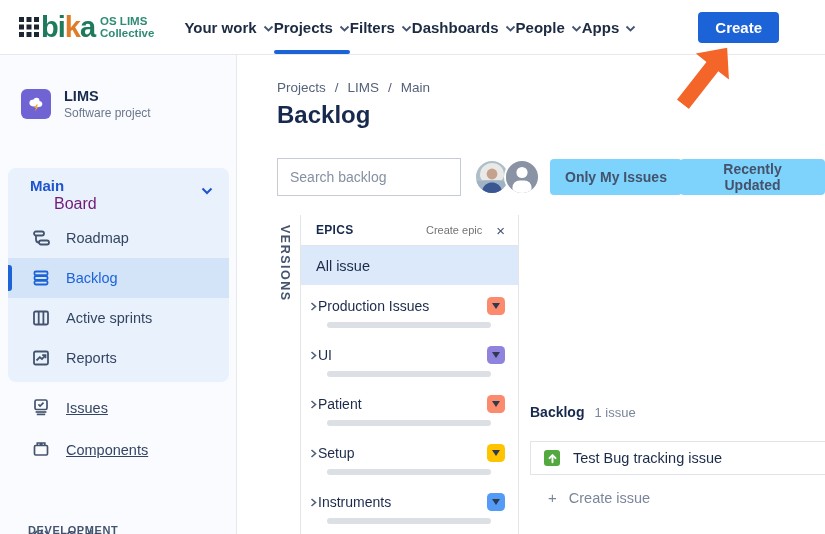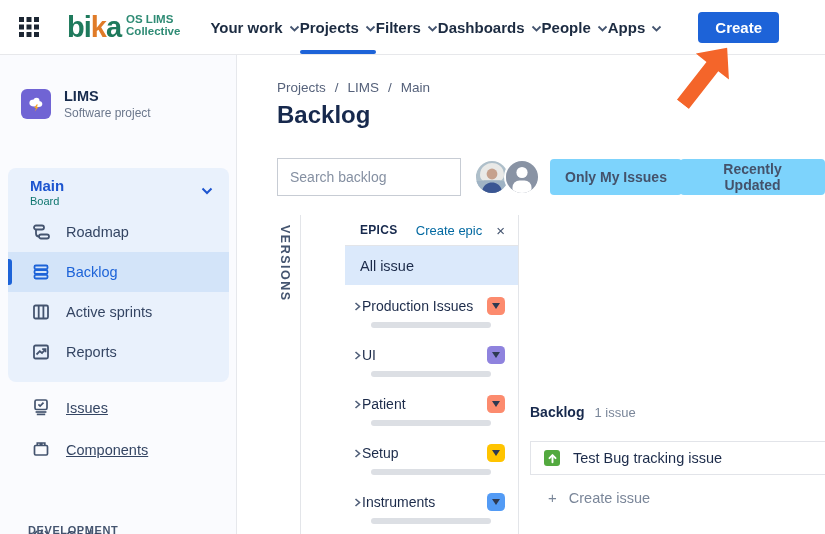--- a/index.html
+++ b/index.html
@@ -4,21 +4,21 @@
 <style>
   * { margin:0; padding:0; box-sizing:border-box; }
   html,body { width:825px; height:534px; }
   body { font-family:"Liberation Sans","DejaVu Sans",sans-serif; background:#fff; }
   .screen { position:relative; width:825px; height:534px; overflow:hidden; background:#fff; }
 
   
   .topbar { position:absolute; top:0; left:0; right:0; height:55px; background:#fff;
             border-bottom:1px solid #e7e8eb; display:flex; align-items:center; padding:0 16px 0 17px; z-index:5; }
   .appswitcher { width:24px; height:24px; display:flex; align-items:center; justify-content:center; cursor:pointer; }
-  .logo { display:flex; margin-left:26px; }
+  .logo { display:flex; align-items:center; }
   .logo-brand { font-size:29px; font-weight:800; letter-spacing:-1px; line-height:1; }
   .logo-green { color:#1e7a5c; }
   .logo-orange { color:#e07b28; }
   .logo-sub { margin-left:5px; display:flex; flex-direction:column; color:#2e8b74; font-size:11.5px; font-weight:700; line-height:1.05; }
   .mainnav { display:flex; align-items:center; height:55px; margin-left:30px; }
   .nav-item { position:relative; height:55px; display:flex; align-items:center; gap:6px;
               font-size:15px; font-weight:700; color:#1c2b41; cursor:pointer; }
   .nav-item .chev { margin-top:2px; }
   .nav-item.active::after { content:""; position:absolute; left:0; right:0; bottom:1px; height:4px;
                             background:#1d63d8; border-radius:2px; }
@@ -37,21 +37,21 @@
                     align-items:center; justify-content:center; }
   .project-name { font-size:14.5px; font-weight:700; color:#172b4d; }
   .project-type { font-size:12px; color:#6b778c; margin-top:2px; }
   .section-label { position:absolute; left:28px; font-size:11px; font-weight:700; letter-spacing:.6px; color:#44546f;margin-top:32px; }
   .lbl-planning { top:90px; }
   .lbl-development { top:437px; }
   .board-panel { position:absolute; left:8px; top:113px; width:221px; height:214px;
                  background:#e9f1fc; border-radius:8px; overflow:hidden; }
   .board-head { position:relative; padding:9px 16px 5px 22px; cursor:pointer; }
   .board-name { font-size:15px; font-weight:700; color:#1d55cf; }
-  .board-type { font-size:11px; color:#0f766e; margin-top:1px; }
+  .board-type { font-size:16px; color:#701a75; margin-top:1px;margin-left:24px; }
   .board-head .chev { position:absolute; right:16px; top:19px; }
   .board-item { height:40px; display:flex; align-items:center; gap:15px; padding-left:23px;
                 font-size:14.5px; color:#344563; cursor:pointer; position:relative; }
   .board-item .bicon { width:20px; height:20px; flex:0 0 20px; display:flex; }
   .board-item.selected { background:#d3e4f9; color:#1d63d8; font-weight:400; }
   .board-item.selected::before { content:""; position:absolute; left:0; top:7px; bottom:7px; width:4px;
                                  background:#1d63d8; border-radius:0 3px 3px 0; }
   .side-item { position:absolute; left:0; width:237px; height:42px; display:flex; align-items:center;
                gap:15px; padding-left:31px; font-size:14.5px; color:#344563; cursor:pointer;text-decoration:underline; }
   .si-1 { top:332px; } .si-2 { top:374px; } .si-code { top:460px; }
@@ -72,25 +72,25 @@
   .avatar { width:36px; height:36px; border-radius:50%; border:2px solid #fff; overflow:hidden; cursor:pointer; }
   .avatar + .avatar { margin-left:-6px; }
   .filter-btn { position:absolute; top:104px; height:36px; background:#7dd3fc; border:none; border-radius:4px;
                 font-family:inherit; font-size:14px; font-weight:700; color:#44526b; padding:0 15px; cursor:pointer; }
   .fb-1 { left:313px; } .fb-2 { left:443px; }
 
   .versions-tab { position:absolute; left:41px; top:170px; writing-mode:vertical-rl; font-size:12.5px;
                   font-weight:700; letter-spacing:1.5px; color:#44546f; cursor:pointer; }
 
   .epics-panel { position:absolute; left:63px; top:160px; width:219px; bottom:0;
-                 border-left:1px solid #e3e5e9; border-right:1px solid #e3e5e9; background:#fff;padding-left:44px; }
+                 border-left:1px solid #e3e5e9; border-right:1px solid #e3e5e9; background:#fff; }
   .epics-head { height:31px; display:flex; align-items:center; padding:0 13px 0 15px;
                 border-bottom:1px solid #e3e5e9; }
   .epics-title { font-size:12px; font-weight:700; letter-spacing:.3px; color:#17294d; }
-  .create-epic { margin-left:auto; font-size:13px; color:#0369a1; cursor:pointer; }
+  .create-epic { margin-left:auto; font-size:11px; color:#737373; cursor:pointer; }
   .epics-close { margin-left:14px; font-size:15px; color:#44546f; cursor:pointer; line-height:1; }
   .all-issues { height:39px; background:#dbe9fb; display:flex; align-items:center; padding-left:15px;
                 font-size:14.5px; color:#1c2b4a; cursor:pointer; }
   .epic-list { padding-top:10px; }
   .epic { margin-bottom:16px; padding:0 13px 0 8px; }
   .epic-row { display:flex; align-items:center; gap:0; height:22px; cursor:pointer; }
   .epic-name { flex:1; font-size:14px; color:#1c2b4a; }
   .epic-badge { width:18px; height:18px; border-radius:4.5px; display:flex; align-items:center;
                 justify-content:center; cursor:pointer; }
   .epic-caret { width:0; height:0; border-left:4.5px solid transparent; border-right:4.5px solid transparent;

